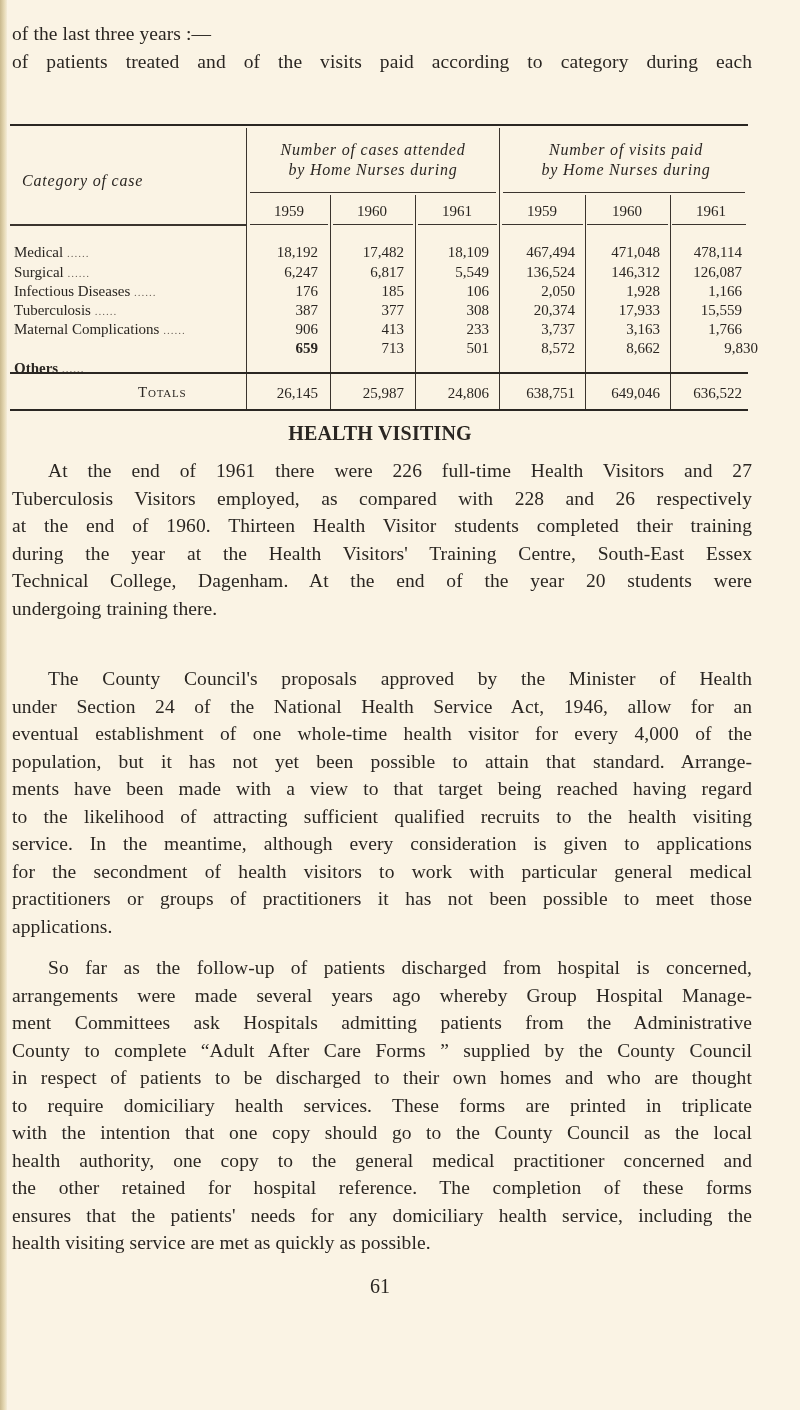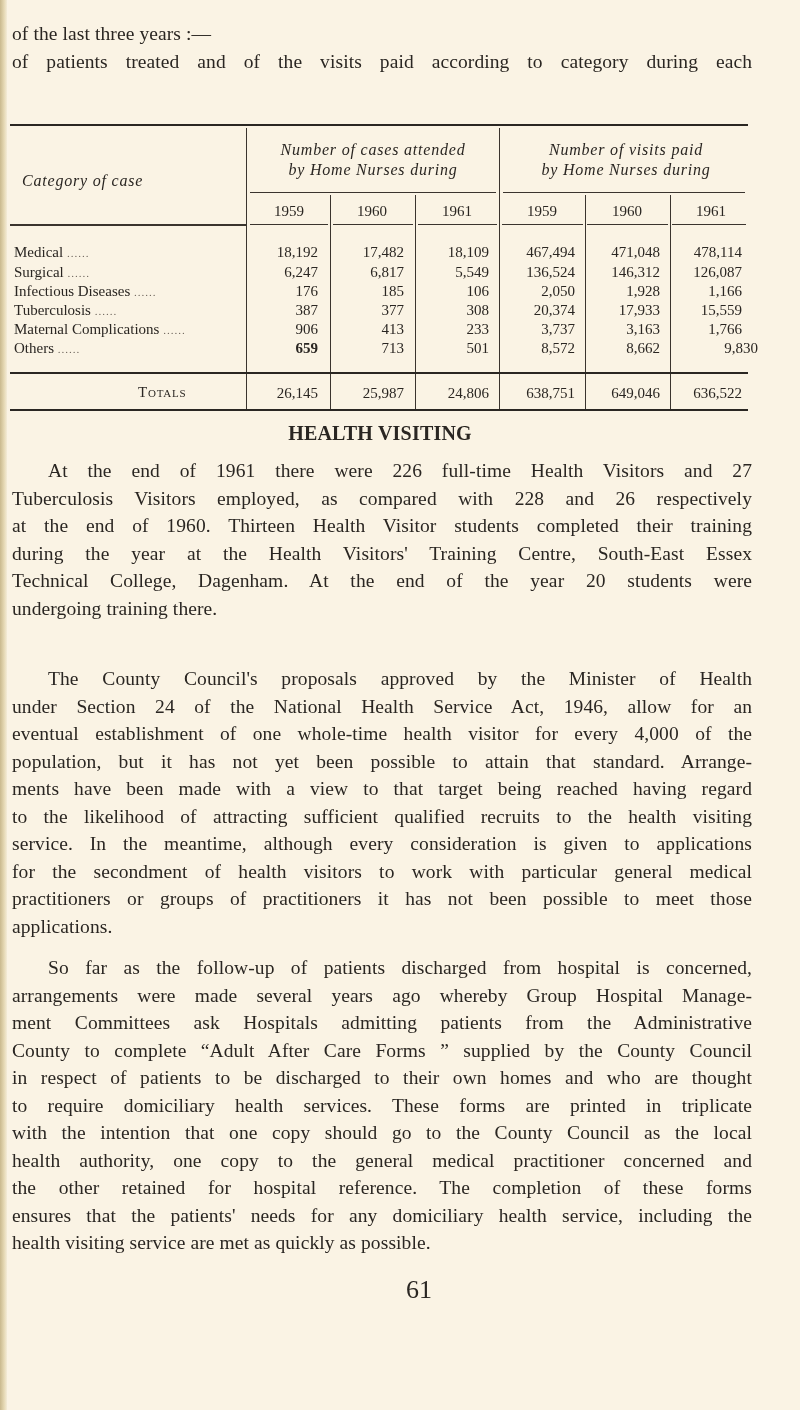--- a/index.html
+++ b/index.html
@@ -46,21 +46,21 @@
     position: absolute; font-size: 15px; text-align: right; height: 18px; line-height: 18px; white-space: nowrap;
   }
   .totals-label {
     position: absolute; left: 138px; top: 384px; font-size: 15px; font-variant: small-caps; letter-spacing: 0.8px;
   }
   .heading {
     position: absolute; top: 422px; left: 0; width: 760px; text-align: center;
     font-size: 20px; font-weight: bold; letter-spacing: 0.2px;
   }
   .page-num {
-    position: absolute; top: 1275px; left: 0; width: 760px; text-align: center; font-size: 26px; padding-left: 39px;
+    position: absolute; top: 1275px; left: 0; width: 760px; text-align: center; font-size: 20px;
   }
 </style>
 </head>
 <body>
 
 <div class="binding-edge"></div>
 
 <div class="page">
 
   <div class="para" style="top:20px;">
@@ -147,21 +147,21 @@
     <div>
       <div class="cat-label" style="top:320px;"><span>Maternal Complications</span> <span class="dots">......</span></div>
       <div class="cell" style="left:250px; width:68px; top:320px;">906</div>
       <div class="cell" style="left:334px; width:70px; top:320px;">413</div>
       <div class="cell" style="left:419px; width:70px; top:320px;">233</div>
       <div class="cell" style="left:503px; width:72px; top:320px;">3,737</div>
       <div class="cell" style="left:588px; width:72px; top:320px;">3,163</div>
       <div class="cell" style="left:672px; width:70px; top:320px;">1,766</div>
     </div>
     <div>
-      <div class="cat-label" style="top:339px;"><span>Others</span> <span class="dots">......</span></div>
+      <div class="cat-label" style="top:359px;font-weight:bold;"><span>Others</span> <span class="dots">......</span></div>
       <div class="cell" style="left:250px; width:68px; top:339px;font-weight:bold;">659</div>
       <div class="cell" style="left:334px; width:70px; top:339px;">713</div>
       <div class="cell" style="left:419px; width:70px; top:339px;">501</div>
       <div class="cell" style="left:503px; width:72px; top:339px;">8,572</div>
       <div class="cell" style="left:588px; width:72px; top:339px;">8,662</div>
       <div class="cell" style="left:672px; width:70px; top:339px;padding-left:16px;">9,830</div>
     </div>
 
     <div class="rule-mid"></div>
 

